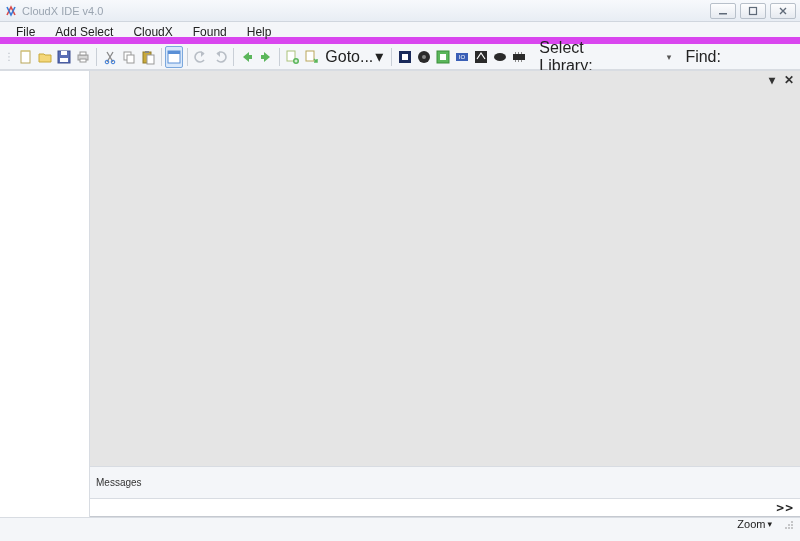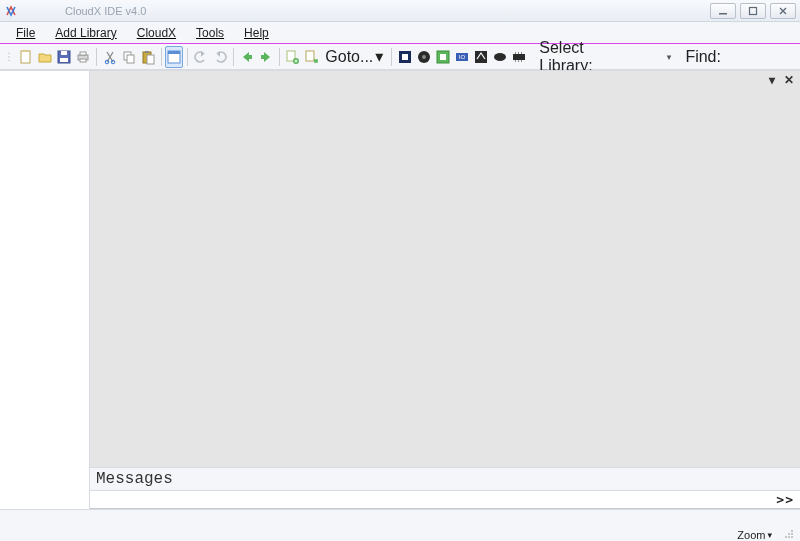--- a/index.html
+++ b/index.html
@@ -15,44 +15,42 @@
 }
 
 
 .titlebar {
   height: 22px;
   background: linear-gradient(#f7f9fc, #e8edf4);
   border-bottom: 1px solid #d0d6de;
   display: flex;
   align-items: center;
   padding: 0 4px;
-  gap: 43px;
 }
 .titlebar .app-icon { width: 14px; height: 14px; margin-right: 4px; }
 .titlebar .title-text { color: #9aa4b0; font-size: 11px; flex: 1; }
 .titlebar .win-controls { display: flex; gap: 4px; }
 .win-btn {
   width: 26px; height: 16px;
   border: 1px solid #b8c0ca;
   border-radius: 2px;
   background: linear-gradient(#fdfdfe,#e6eaf0);
   display: flex; align-items: center; justify-content: center;
   cursor: pointer;
 }
 .win-btn svg { display:block; }
 
 
 .menubar {
   height: 22px;
   background: #f4f6f9;
   display: flex;
-  align-items: center;
+  align-items: flex-start;
   padding: 0 6px;
-  border-bottom: 1px solid #d946ef;
-  text-decoration: underline;
+  border-bottom: 7px solid #d946ef;
 }
 .menu-item {
   padding: 3px 10px;
   cursor: pointer;
   color: #222;
   font-size: 12px;
 }
 
 
 .toolbar {
@@ -135,26 +133,25 @@
   font-weight: bold;
   font-size: 12px;
 }
 
 
 .messages-block {
   display: flex;
   flex-direction: column;
 }
 .messages-header {
-  font-size: 16px;
+  font-size: 10px;
   color: #333;
-  padding: 2px 6px;
+  padding: 10px 6px;
   background: #f4f6f9;
   border-bottom: 1px solid #d8dce2;
-  font-family: Liberation Mono, monospace;
 }
 .messages-toolbar {
   height: 18px;
   background: #fff;
   border-bottom: 1px solid #c5c9d0;
   display: flex;
   justify-content: flex-end;
   align-items: center;
   padding: 0 6px;
 }
@@ -173,25 +170,25 @@
   margin: 2px;
   padding: 14px;
   font-family: "Times New Roman", serif;
   font-size: 14px;
   color: #000;
   overflow: auto;
 }
 
 
 .statusbar {
-  height: 32px;
+  height: 24px;
   background: #f4f6f9;
   border-top: 1px solid #d8dce2;
   display: flex;
-  align-items: flex-end;
+  align-items: flex-start;
   justify-content: flex-end;
   padding: 0 6px;
   gap: 8px;
 }
 .status-item {
   font-size: 11px;
   color: #222;
   display: flex; align-items: center;
   gap: 2px;
   cursor: pointer;
@@ -226,23 +223,23 @@
     <div class="win-btn">
       <svg width="10" height="10" viewBox="0 0 10 10">
           <path d="M2 2 L8 8 M8 2 L2 8" stroke="#5f6a78" stroke-width="1.4"></path>
         </svg>
     </div>
   </div>
 </div>
 
 <div class="menubar">
   <span class="menu-item">File</span>
-  <span class="menu-item">Add Library</span>
+  <span class="menu-item">Add Select</span>
   <span class="menu-item">CloudX</span>
-  <span class="menu-item">Tools</span>
+  <span class="menu-item">Found</span>
   <span class="menu-item">Help</span>
 </div>
 
 <div class="toolbar">
   <span style="color:#b8bec6;font-size:10px;margin-right:2px;">⋮</span>
 
   <div class="tool-btn">
     <svg width="16" height="16" viewBox="0 0 16 16">
         <rect x="3" y="2" width="9" height="12" fill="#fff" stroke="#b9a65a"></rect>
         <path d="M3 2 L12 2" stroke="#d9c97a"></path>

